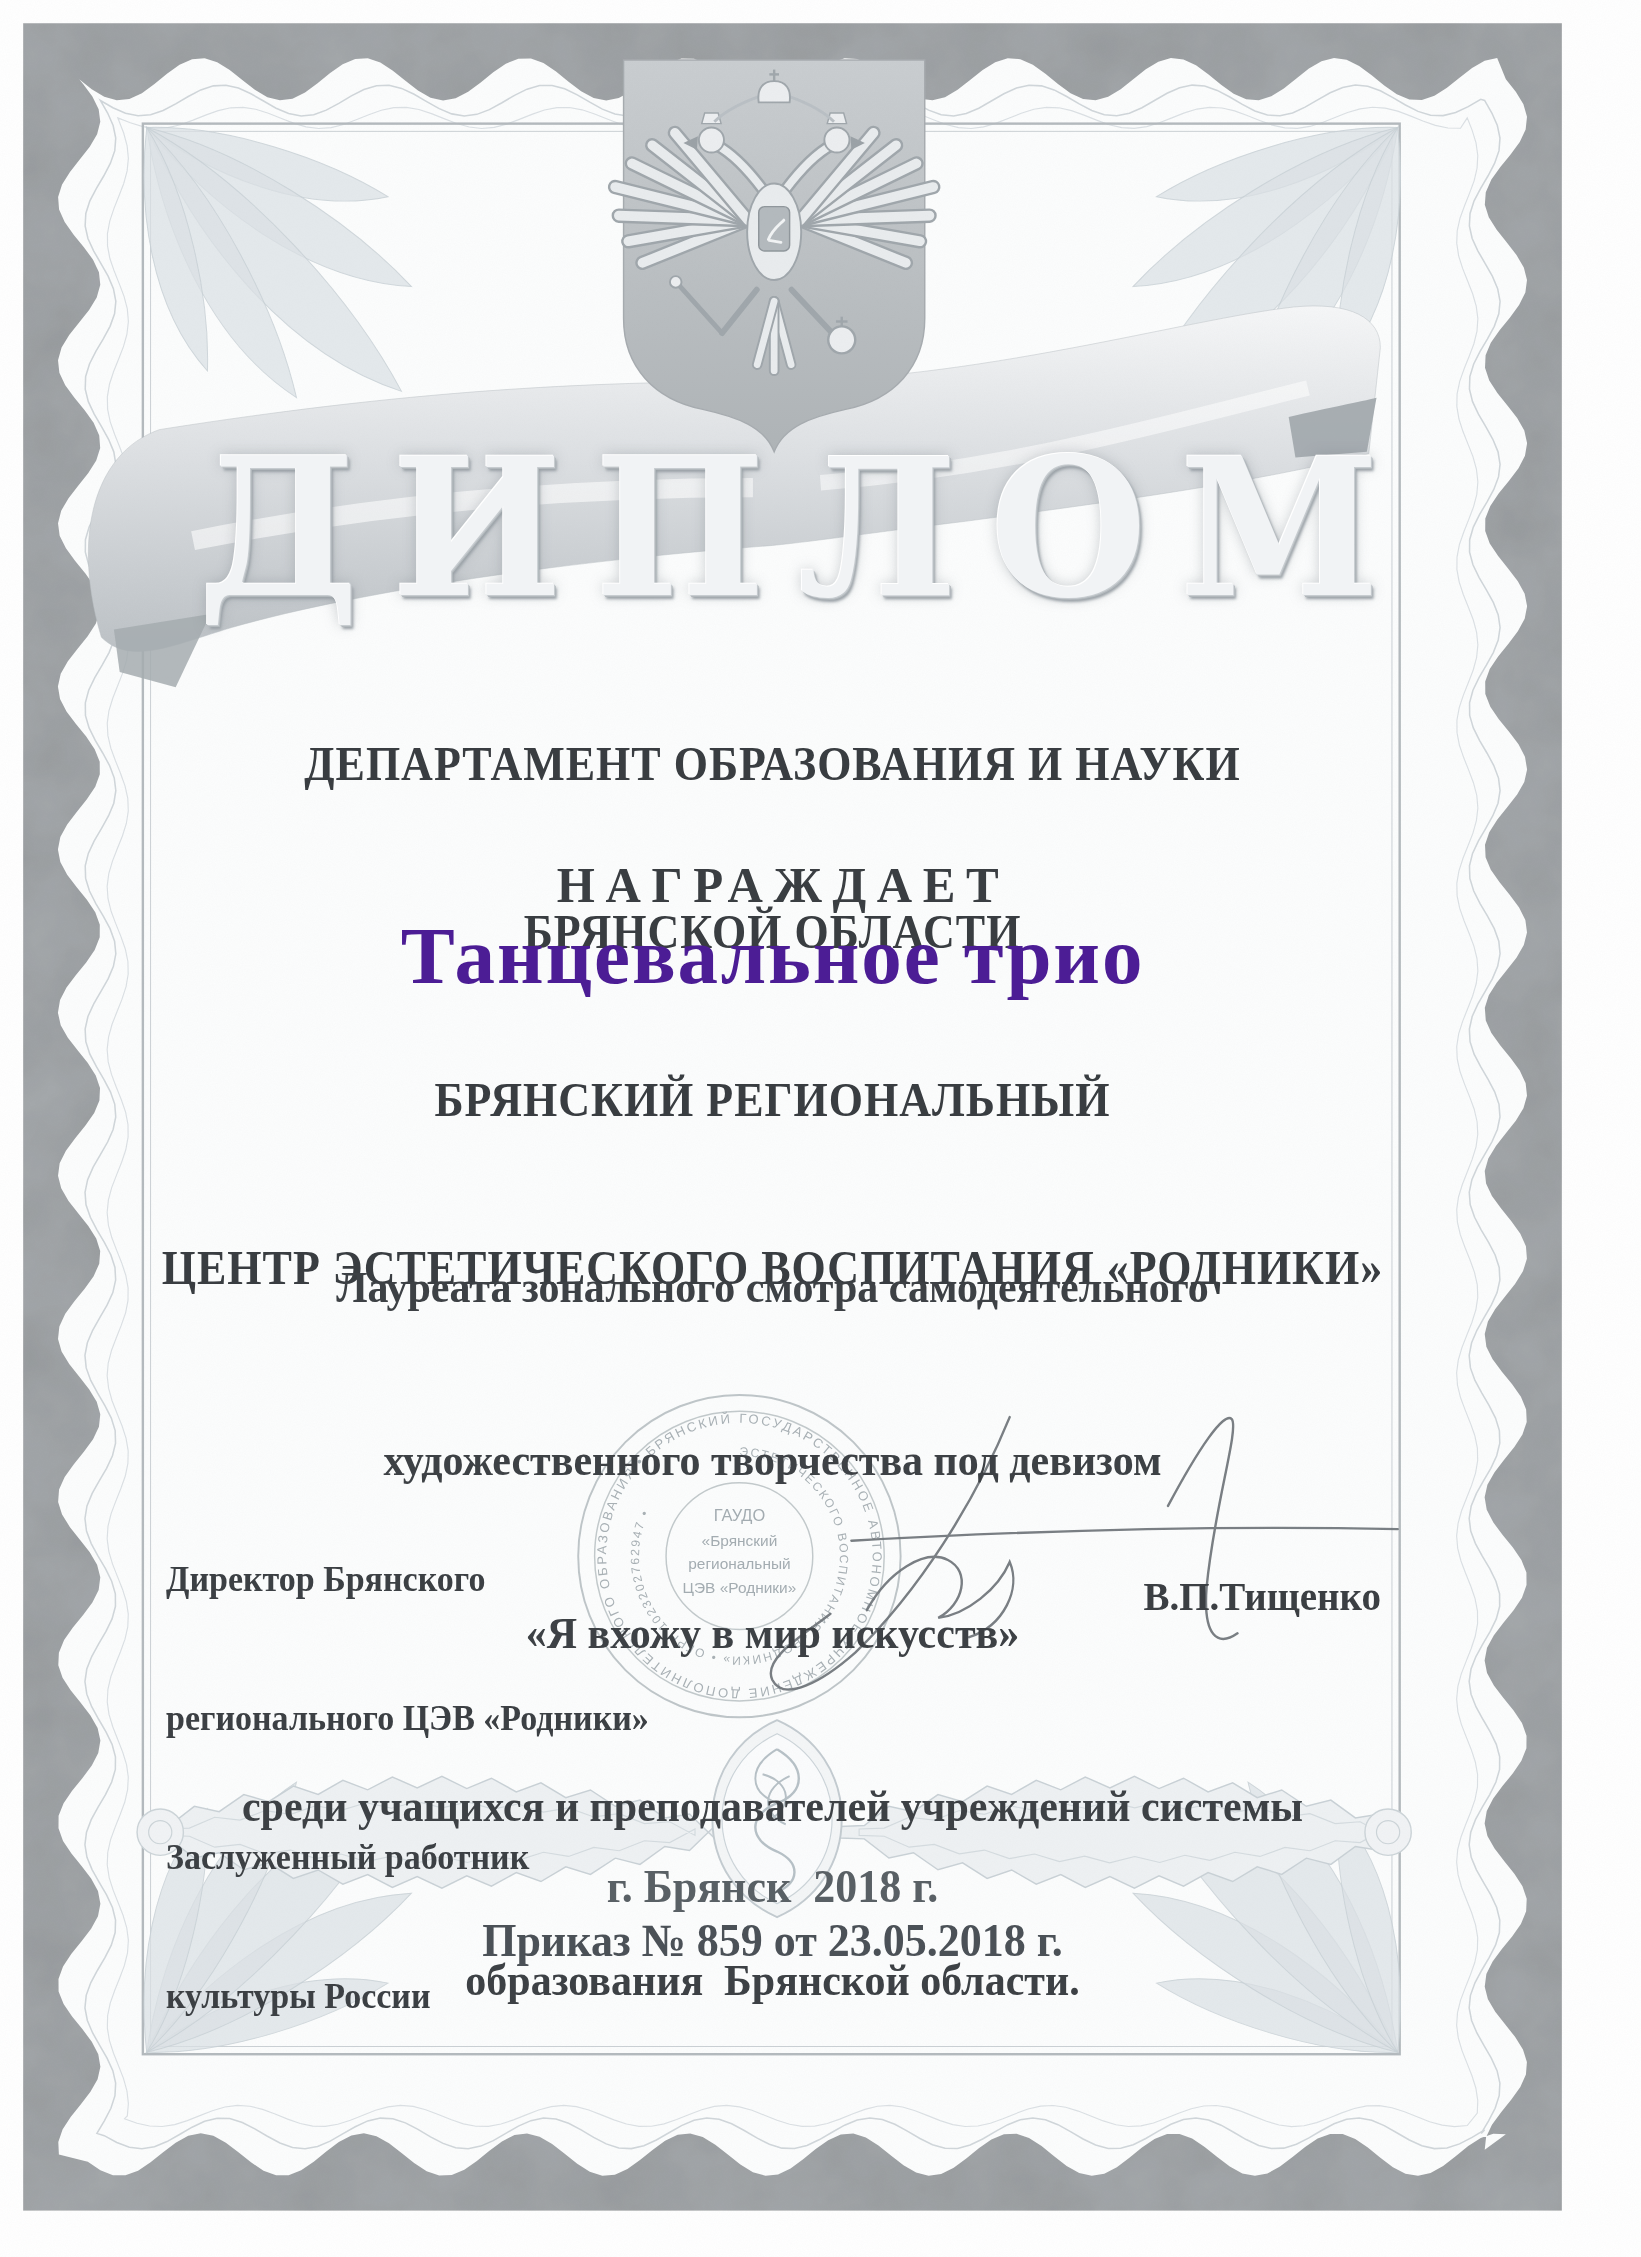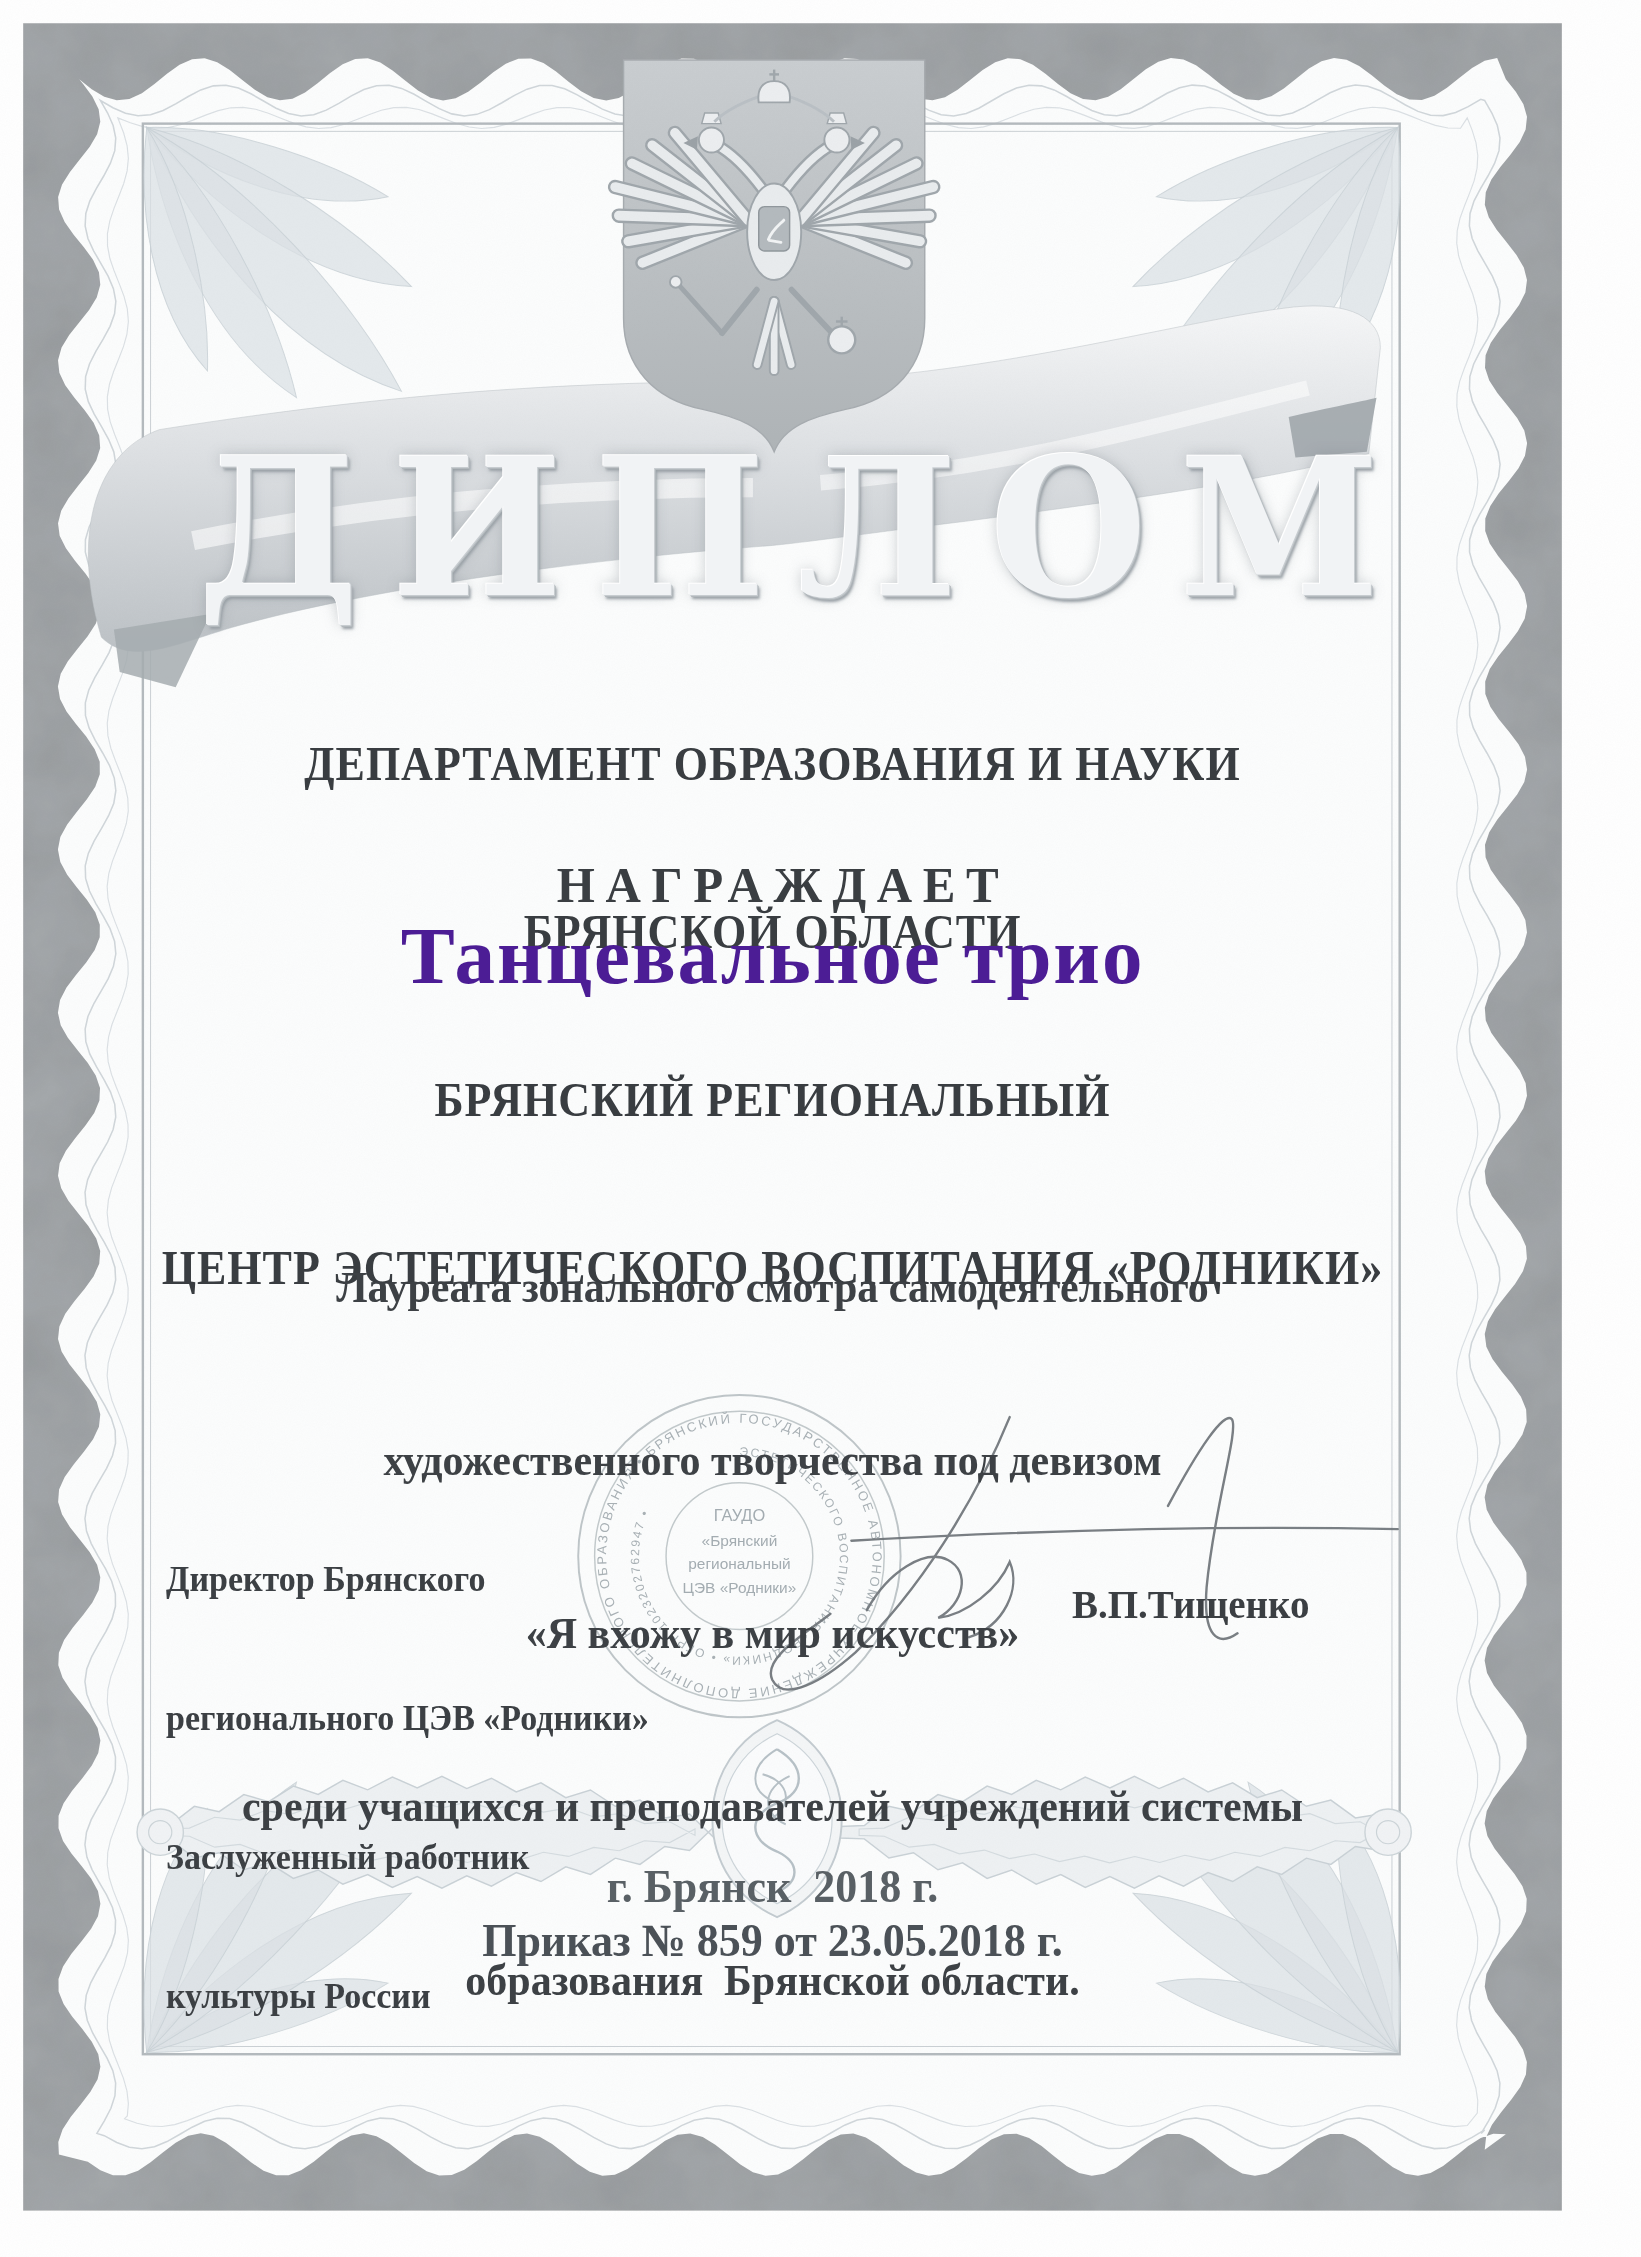--- a/index.html
+++ b/index.html
@@ -18,22 +18,22 @@
   .awards{top:855px;font-size:49px;font-weight:700;letter-spacing:10.6px;padding-left:10.6px;
           transform:scaleY(1.05);color:#3a3e42;}
   .rec1{top:910px;font-size:81px;font-weight:700;letter-spacing:1.9px;color:#4c1d95;}
   .rec2{top:998px;font-size:81px;font-weight:700;letter-spacing:1.9px;color:#34383c;}
   .leader{top:1085px;font-size:44px;font-weight:700;color:#3f4347;}
   .citation{top:1143px;font-size:42px;font-weight:700;line-height:55px;
             transform:scaleY(1.05);color:#3d4145;}
   .role{position:absolute;left:166px;top:1462px;width:541px;text-align:left;font-size:34px;
         font-weight:700;line-height:43px;color:#3c4044;transform:scaleY(1.08);
         transform-origin:0 0;white-space:pre-wrap;}
-  .sig-name{position:absolute;left:1072px;top:1574px;width:309px;text-align:left;
-            font-size:39px;font-weight:700;color:#3b3f43;margin-top:8px;}
+  .sig-name{position:absolute;left:1072px;top:1574px;width:309px;text-align:right;
+            font-size:39px;font-weight:700;color:#3b3f43;}
   .place{top:1860px;font-size:44px;font-weight:700;color:#596065;transform:scaleY(1.05);}
   .order{top:1914px;font-size:44px;font-weight:700;color:#4b5157;transform:scaleY(1.05);}
 </style>
 </head>
 <body>
 
 <div class="page">
 
   <svg id="art" class="bg" viewBox="0 0 1700 2338">
     <defs>

